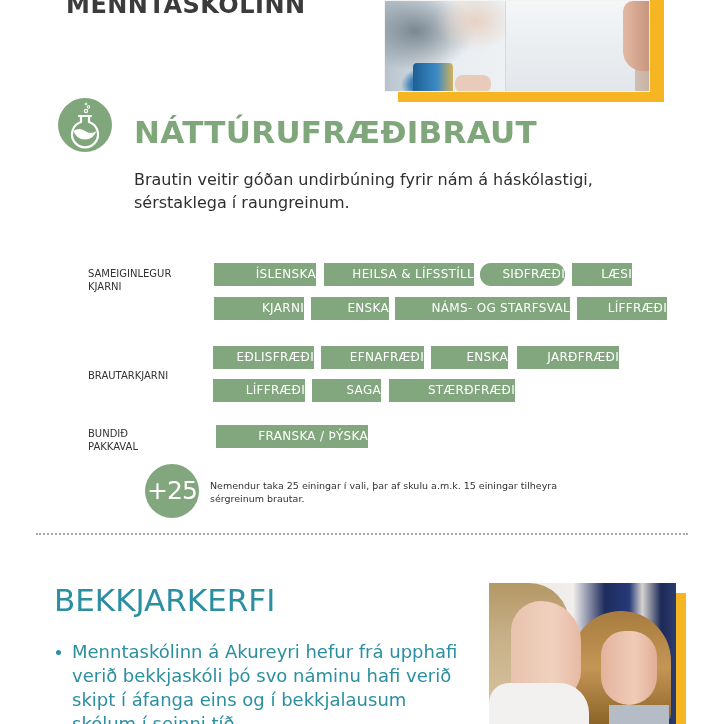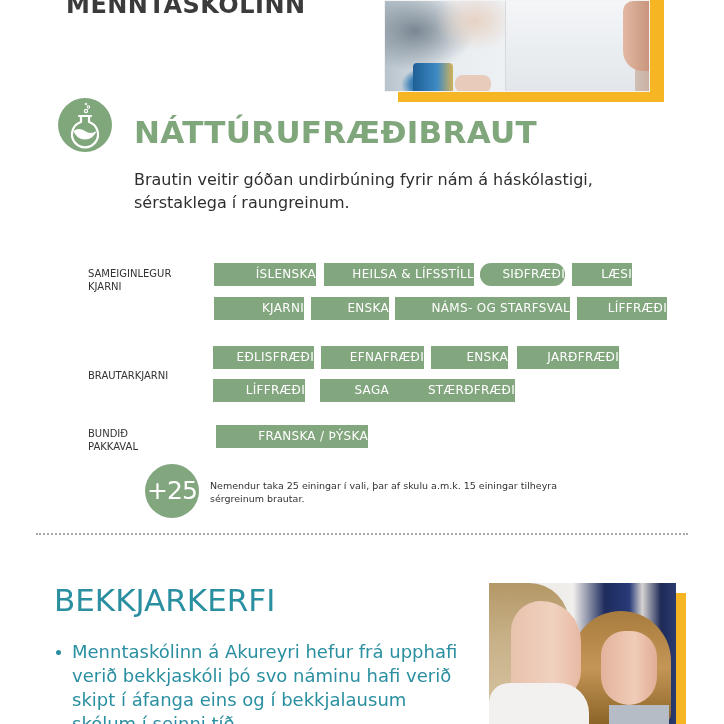--- a/index.html
+++ b/index.html
@@ -190,21 +190,21 @@
 <div class="tag" style="left:311px; top:297px; width:78px;">ENSKA</div>
 <div class="tag" style="left:395px; top:297px; width:175px;">NÁMS- OG STARFSVAL</div>
 <div class="tag" style="left:577px; top:297px; width:90px;">LÍFFRÆÐI</div>
 
 <div class="row-label" style="top:369px; width:110px;">BRAUTARKJARNI</div>
 <div class="tag" style="left:213px; top:346px; width:101px;">EÐLISFRÆÐI</div>
 <div class="tag" style="left:321px; top:346px; width:103px;">EFNAFRÆÐI</div>
 <div class="tag" style="left:431px; top:346px; width:77px;">ENSKA</div>
 <div class="tag" style="left:517px; top:346px; width:102px;">JARÐFRÆÐI</div>
 <div class="tag" style="left:213px; top:379px; width:92px;">LÍFFRÆÐI</div>
-<div class="tag" style="left:320px; top:379px; width:69px;padding-left:20px;">SAGA</div>
+<div class="tag" style="left:312px; top:379px; width:69px;padding-left:20px;">SAGA</div>
 <div class="tag" style="left:389px; top:379px; width:126px;">STÆRÐFRÆÐI</div>
 
 <div class="row-label" style="top:427px; width:80px;">BUNDIÐ PAKKAVAL</div>
 <div class="tag" style="left:216px; top:425px; width:152px;">FRANSKA / ÞÝSKA</div>
 
 <div class="plus-badge">+25</div>
 <div class="elective-note">Nemendur taka 25 einingar í vali, þar af skulu a.m.k. 15 einingar tilheyra sérgreinum brautar.</div>
 
 <div class="dotted-divider"></div>
 

